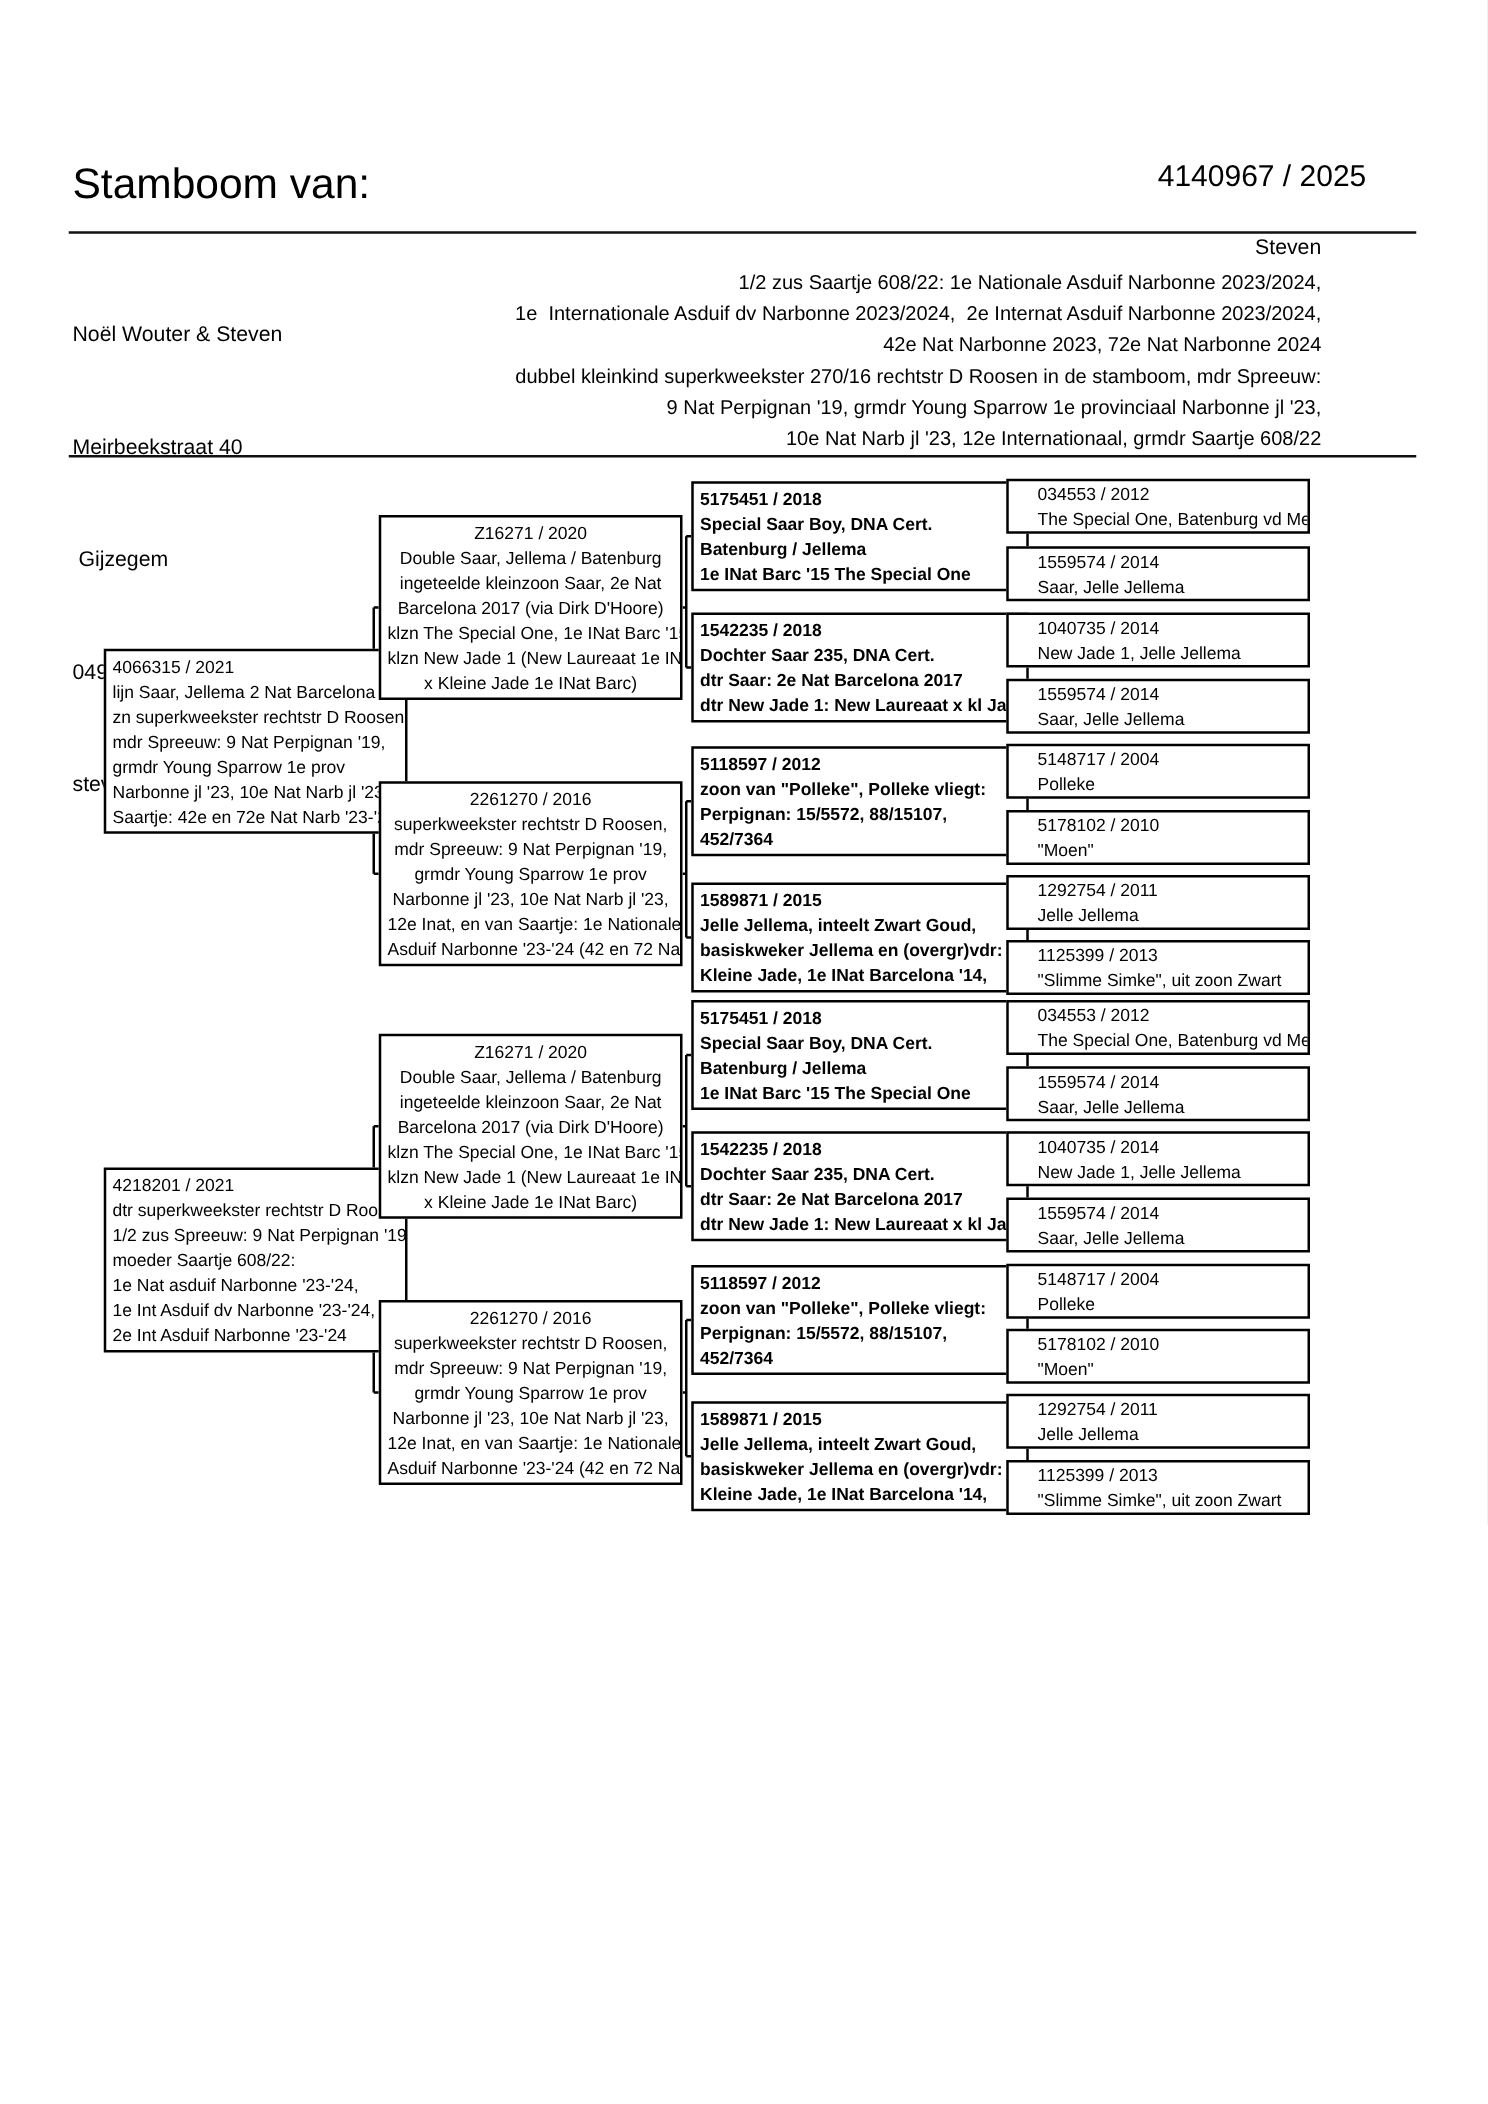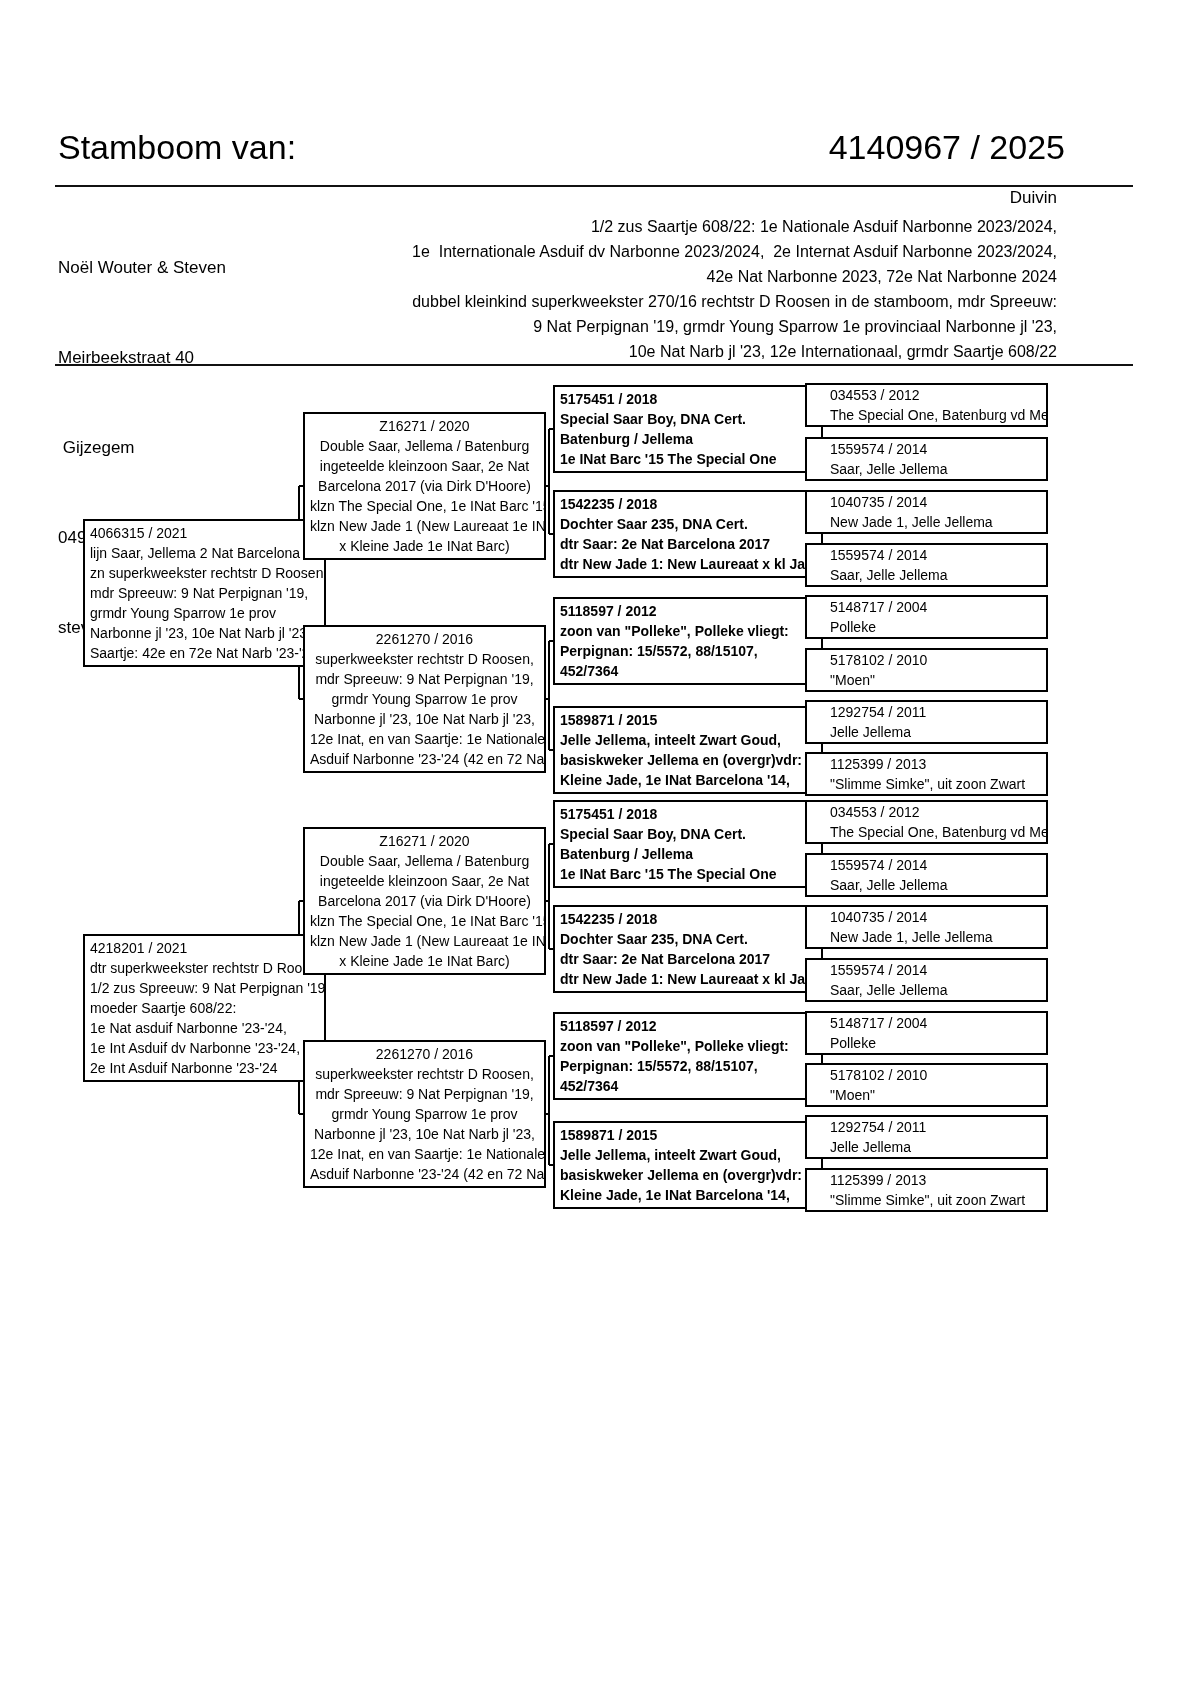--- a/index.html
+++ b/index.html
@@ -7,21 +7,21 @@
     position:relative;
     width:1190px;height:1683px;
     background:#ffffff;
     font-family:"Liberation Sans","DejaVu Sans",sans-serif;
     color:#000;
     overflow:hidden;
     margin:0 auto;
   }
   .abs{position:absolute;}
   #title{left:58px;top:128px;font-size:34px;}
-  #ring{left:608px;top:128px;width:457px;text-align:right;font-size:34px;}
+  #ring{left:636px;top:128px;width:457px;text-align:right;font-size:24px;}
   .rule{left:55px;width:1078px;height:2px;background:#111;}
   #rule-top{top:185px;}
   #rule-bottom{top:364px;}
   #owner{left:58px;top:193px;font-size:17px;line-height:30px;white-space:pre;}
   #sex{left:600px;top:188px;width:457px;text-align:right;font-size:17px;}
   #achievements{left:150px;top:214px;width:907px;text-align:right;font-size:16px;line-height:25px;white-space:pre;}
   .box{
     position:absolute;
     border:2px solid #000;
     box-sizing:border-box;
@@ -48,21 +48,21 @@
   <div id="rule-top" class="abs rule"></div>
 
   <div id="owner" class="abs">
     <div>Noël Wouter &amp; Steven</div>
     <div>Meirbeekstraat 40</div>
     <div> Gijzegem</div>
     <div>0499/90.34.13</div>
     <div>steven.noël@telenet.be</div>
   </div>
 
-  <div id="sex" class="abs">Duivin</div>
+  <div id="sex" class="abs">Steven</div>
   <div id="achievements" class="abs">1/2 zus Saartje 608/22: 1e Nationale Asduif Narbonne 2023/2024,
 1e  Internationale Asduif dv Narbonne 2023/2024,  2e Internat Asduif Narbonne 2023/2024,
 42e Nat Narbonne 2023, 72e Nat Narbonne 2024
 dubbel kleinkind superkweekster 270/16 rechtstr D Roosen in de stamboom, mdr Spreeuw:
 9 Nat Perpignan '19, grmdr Young Sparrow 1e provinciaal Narbonne jl '23,
 10e Nat Narb jl '23, 12e Internationaal, grmdr Saartje 608/22</div>
   <div id="rule-bottom" class="abs rule"></div>
 
   <svg id="connectors" class="abs" width="1190" height="1683">
     <path fill="none" stroke="#000" stroke-width="2" d="

